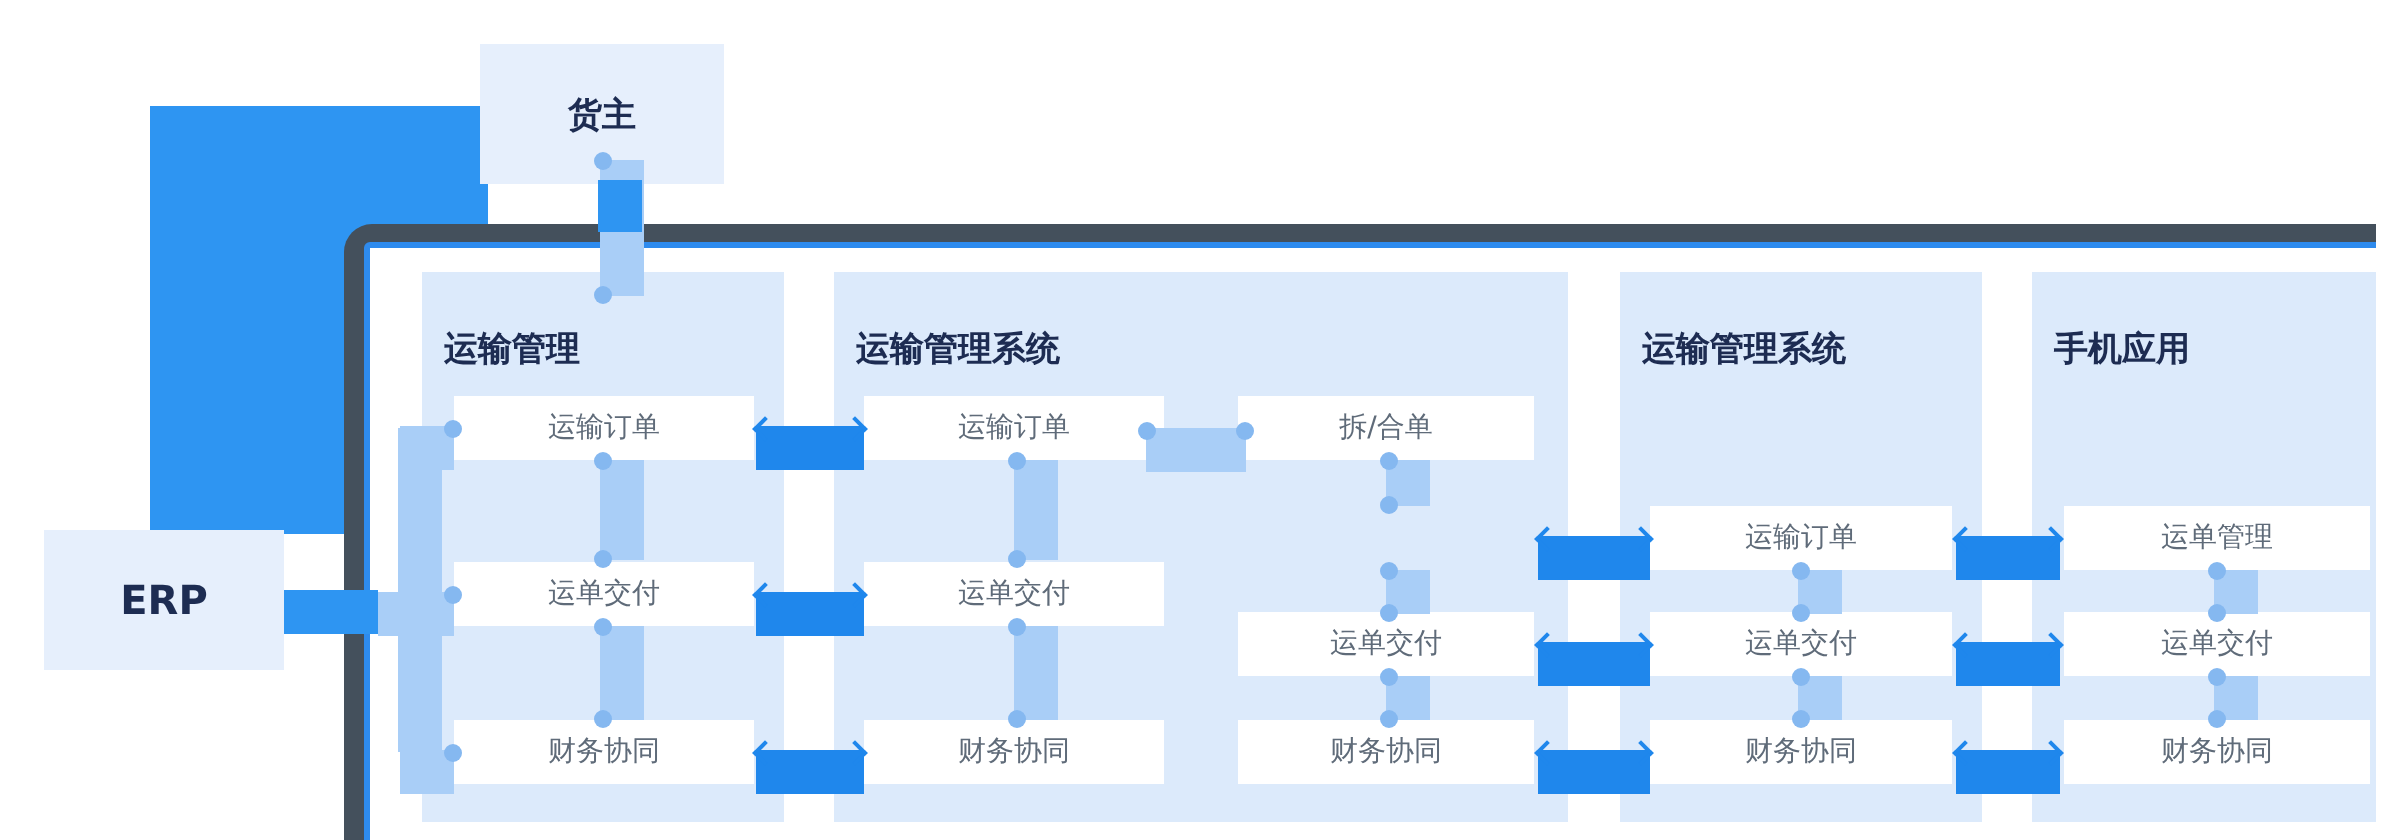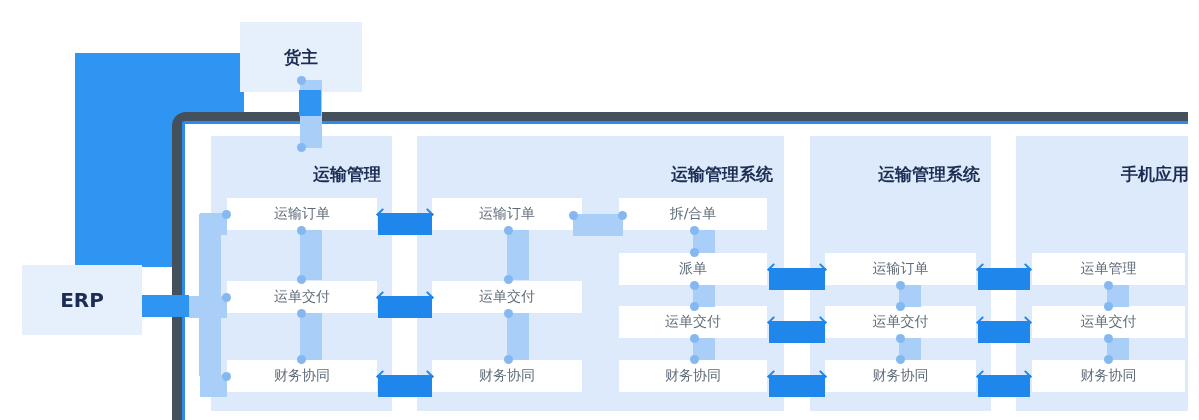--- a/index.html
+++ b/index.html
@@ -28,21 +28,21 @@
 
   .frame{left:150px;top:90px;width:1049px;height:323px;background:var(--frame-dark);border-radius:14px}
   .inner{left:160px;top:99px;width:1030px;height:304px;background:#fff;
          border:3px solid var(--border-blue);border-radius:3px}
 
   .panel{position:absolute;background:var(--panel-bg)}
   .p1{left:189px;top:114px;width:181px;height:275px}
   .p2{left:395px;top:114px;width:367px;height:275px}
   .p3{left:788px;top:114px;width:181px;height:275px}
   .p4{left:994px;top:114px;width:184px;height:275px}
-  .panel-title{position:absolute;top:16px;left:0;right:0;text-align:right;
+  .panel-title{position:absolute;top:16px;left:0;right:0;text-align:left;
                font-size:17px;font-weight:bold;color:var(--title-text)}
   .item{position:absolute;height:32px;background:#fff;display:flex;align-items:center;
         justify-content:center;font-size:14px;color:var(--item-text)}
 
   
   .darrow{position:absolute;height:2px;background:var(--arrow-blue)}
   .darrow::before,.darrow::after{content:"";position:absolute;width:7px;height:7px;top:-3px;
         border-top:2px solid var(--arrow-blue);border-left:2px solid var(--arrow-blue)}
   .darrow::before{left:0;transform:rotate(-45deg)}
   .darrow::after{right:0;transform:rotate(135deg)}
@@ -86,21 +86,20 @@
     <div class="item" style="left:16px;top:145px;width:150px">运单交付</div>
     <div class="item" style="left:16px;top:224px;width:150px">财务协同</div>
   </div>
 
   <div class="panel p2">
     <div class="panel-title">运输管理系统</div>
     <div class="item" style="left:15px;top:62px;width:150px">运输订单</div>
     <div class="item" style="left:15px;top:145px;width:150px">运单交付</div>
     <div class="item" style="left:15px;top:224px;width:150px">财务协同</div>
     <div class="item" style="left:202px;top:62px;width:148px">拆/合单</div>
-    <div class="item" style="left:202px;top:117px;width:148px">派单</div>
     <div class="item" style="left:202px;top:170px;width:148px">运单交付</div>
     <div class="item" style="left:202px;top:224px;width:148px">财务协同</div>
   </div>
 
   <div class="panel p3">
     <div class="panel-title">运输管理系统</div>
     <div class="item" style="left:15px;top:117px;width:151px">运输订单</div>
     <div class="item" style="left:15px;top:170px;width:151px">运单交付</div>
     <div class="item" style="left:15px;top:224px;width:151px">财务协同</div>
   </div>

